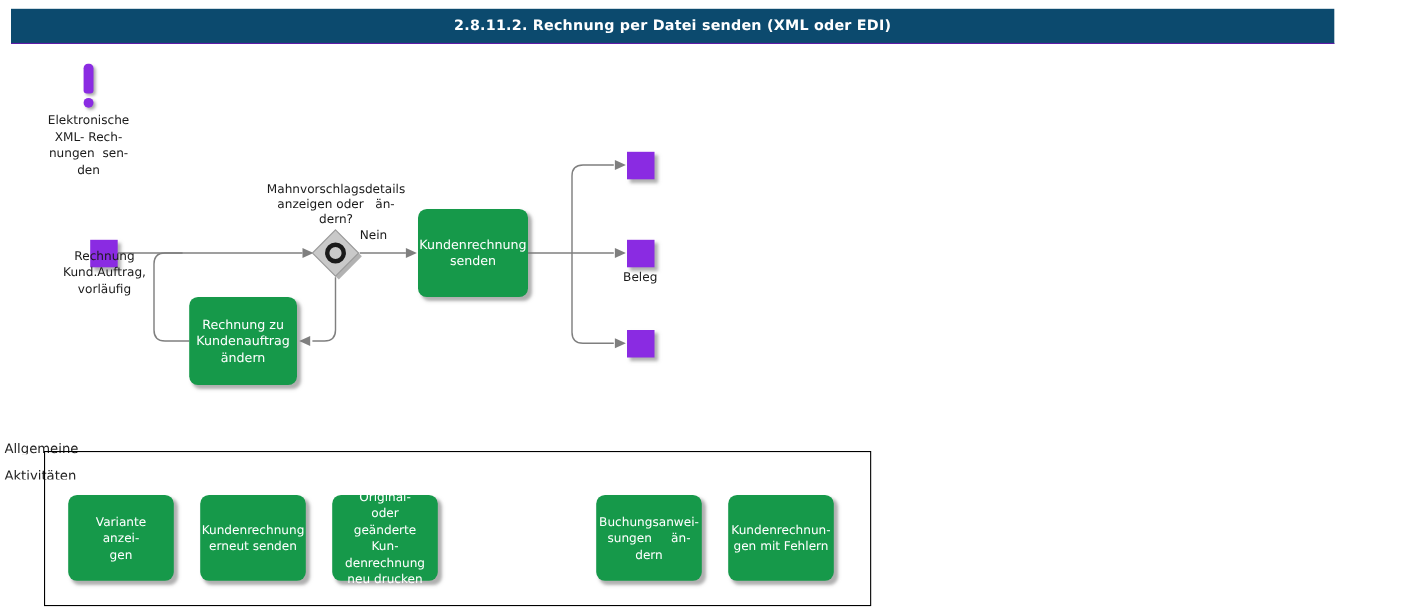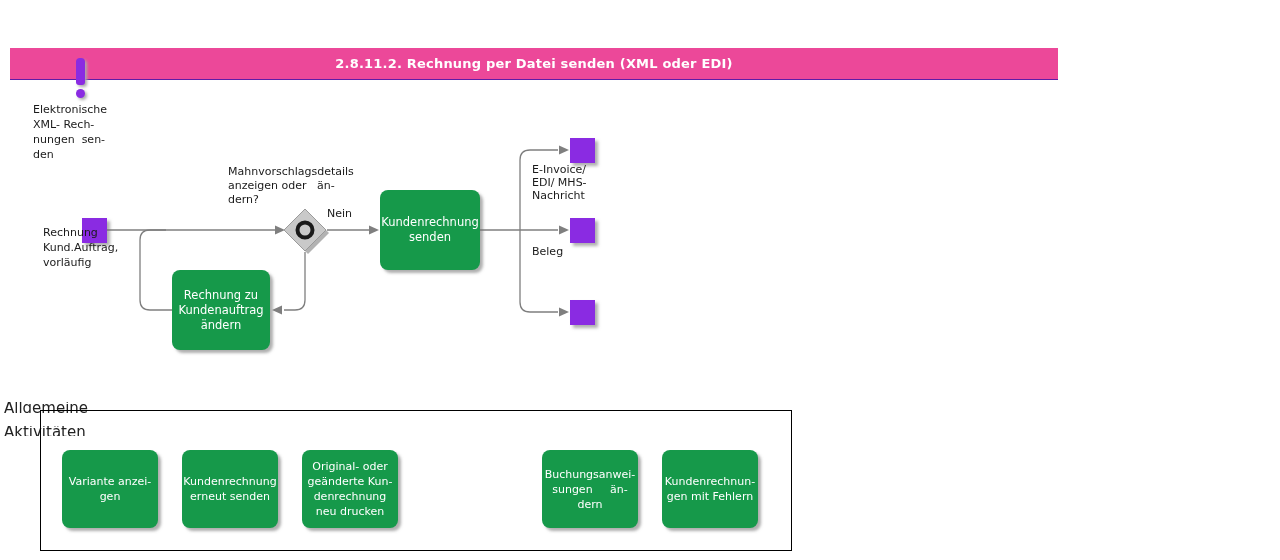--- a/index.html
+++ b/index.html
@@ -2,52 +2,52 @@
 <html><head>
 <meta charset="utf-8">
 <style>
   html,body{margin:0;padding:0;background:#fff;}
   .canvas{
     position:relative;width:1280px;height:560px;background:#fff;overflow:hidden;
     font-family:"DejaVu Sans","Liberation Sans",sans-serif;color:#1a1a1a;
   }
   
   .title-bar{
-    position:absolute;left:10px;top:8px;width:1048px;height:31px;
-    background:#ec4899;border-bottom:1px solid #5e1da6;
+    position:absolute;left:10px;top:8px;width:1203px;height:31px;
+    background:#0c4a6e;border-bottom:1px solid #5e1da6;
     display:flex;align-items:center;justify-content:center;
-    color:#fff;font-size:13px;font-weight:bold;letter-spacing:.2px;margin-top:40px;
+    color:#fff;font-size:13px;font-weight:bold;letter-spacing:.2px;
   }
   
   .lbl{
-    position:absolute;white-space:pre-line;
+    position:absolute;white-space:pre-line;text-align:center;
     font-size:11px;line-height:15px;color:#1a1a1a;
   }
   
   .psq{
     position:absolute;width:25px;height:25px;background:#8A2BE2;
     box-shadow:3px 3px 3px rgba(110,110,110,.55);
   }
   
   .gbox{
     position:absolute;background:#16994A;border-radius:8px;
     box-shadow:3px 3px 3px rgba(110,110,110,.55);
     display:flex;align-items:center;justify-content:center;
     color:#fff;font-size:11.5px;line-height:15px;white-space:pre-line;text-align:center;
-    padding:2px;box-sizing:border-box;
+    padding:16px;box-sizing:border-box;
   }
   
   .excl{position:absolute;left:62px;top:58px;width:38px;height:42px;filter:drop-shadow(2.5px 2.5px 1.5px #aaa);}
   .excl .bar{position:absolute;left:14px;top:0;width:9px;height:27px;background:#8A2BE2;border-radius:4px 4px 3px 3px;}
   .excl .dot{position:absolute;left:14px;top:31px;width:9px;height:9px;background:#8A2BE2;border-radius:50%;}
   
   .flows{position:absolute;left:0;top:0;pointer-events:none;}
   
   .section-box{position:absolute;left:40px;top:410px;width:750px;height:139px;border:1px solid #000;}
-  .section-lbl{position:absolute;left:4px;font-size:15px;line-height:13px;color:#222;overflow:hidden;white-space:nowrap;}
+  .section-lbl{position:absolute;left:4px;font-size:12px;line-height:13px;color:#222;overflow:hidden;white-space:nowrap;}
   .gen-item{width:96px;height:78px;top:450px;font-size:11px;line-height:15px;}
 </style>
 </head>
 <body>
 
 <div class="canvas">
 
   <div class="title-bar">
     <span>2.8.11.2. Rechnung per Datei senden (XML oder EDI)</span>
   </div>
@@ -96,23 +96,20 @@
 dern?</div>
   <div class="lbl" style="left:327px;top:206px;width:40px;text-align:left;">Nein</div>
 
   <div class="gbox" style="left:380px;top:190px;width:100px;height:80px;">Kundenrechnung
 senden</div>
   <div class="gbox" style="left:172px;top:270px;width:98px;height:80px;">Rechnung zu
 Kundenauftrag
 ändern</div>
 
   <div class="psq" style="left:570px;top:138px;"></div>
-  <div class="lbl" style="left:532px;top:163px;width:100px;line-height:13px;">E-Invoice/
-EDI/ MHS-
-Nachricht</div>
 
   <div class="psq" style="left:570px;top:218px;"></div>
   <div class="lbl" style="left:532px;top:244px;width:100px;">Beleg</div>
 
   <div class="psq" style="left:570px;top:300px;"></div>
 
   <div class="section-lbl" style="top:402px;height:11px;">Allgemeine</div>
   <div class="section-lbl" style="top:426px;height:10px;">Aktivitäten</div>
   <div class="section-box"></div>
 

